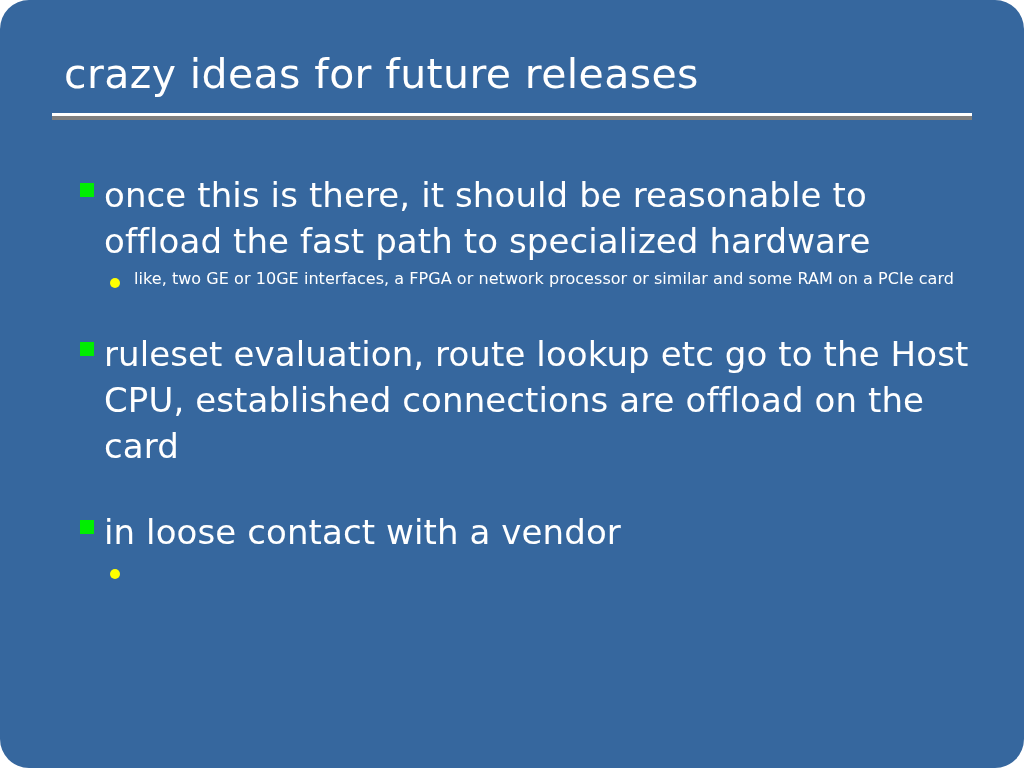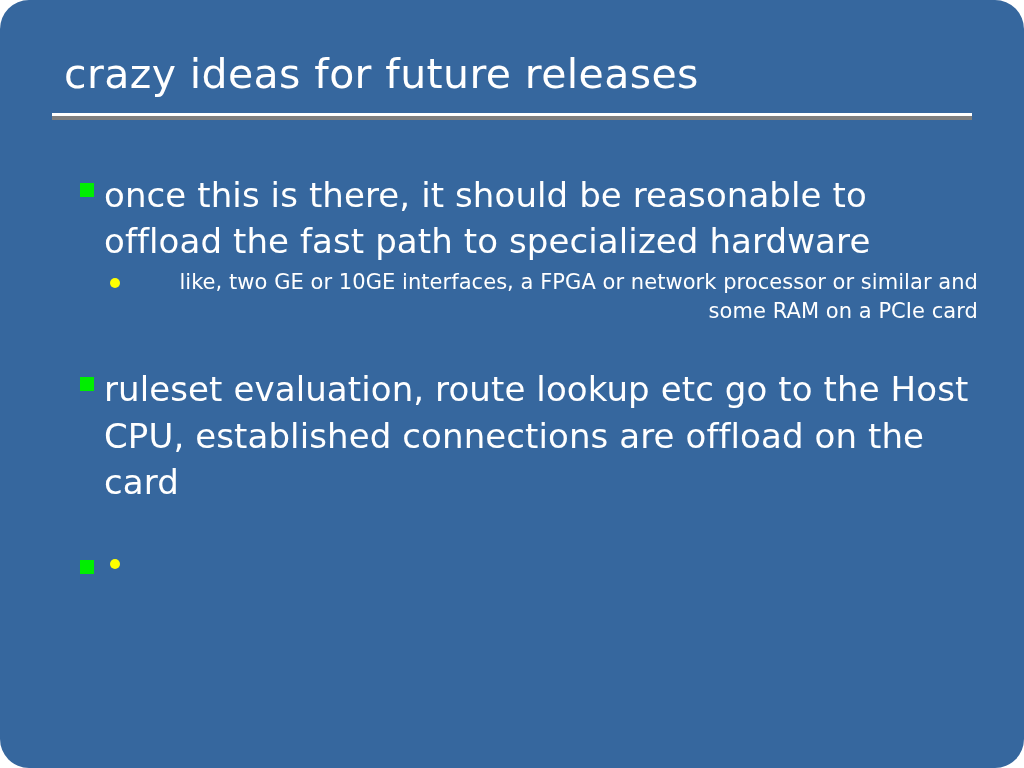--- a/index.html
+++ b/index.html
@@ -89,25 +89,24 @@
 
   
   .lvl2-list {
     margin: 4px 0 0 0;
     padding: 0;
   }
   .lvl2 {
     position: relative;
     padding-left: 56px;
     margin: 0 0 1px 0;
-    font-size: 21px;
+    font-size: 16px;
     line-height: 1.38;
     color: #ffffff;
     letter-spacing: 0.05px;
-    text-align: right;
   }
   .lvl2 .marker-dot {
     position: absolute;
     left: 32px;
     top: 10px;
     width: 10px;
     height: 10px;
     border-radius: 50%;
     background: #ffff00;
   }
@@ -146,20 +145,21 @@
         <span class="marker-square" style="background: rgb(0, 238, 0);"></span>
         <span>ruleset evaluation, route lookup etc go to the Host CPU, established connections are offload on the card</span>
       </div>
     </div>
 
     <div class="spacer-md"></div>
 
     <div class="bullet-group">
       <div class="lvl1">
         <span class="marker-square" style="background: rgb(0, 238, 0);"></span>
+        <span>in loose contact with a vendor</span>
       </div>
       <div class="lvl2-list">
         <div class="lvl2">
           <span class="marker-dot" style="background: rgb(255, 255, 0);"></span>
         </div>
       </div>
     </div>
 
   </div>
 </div>

